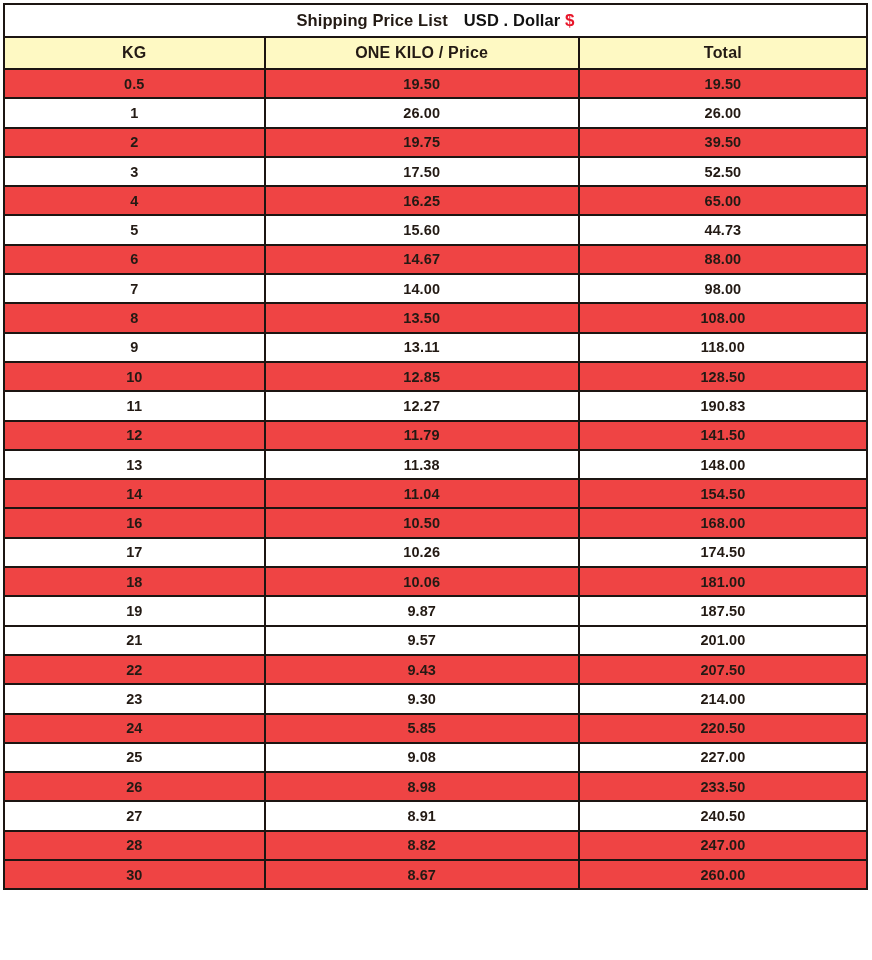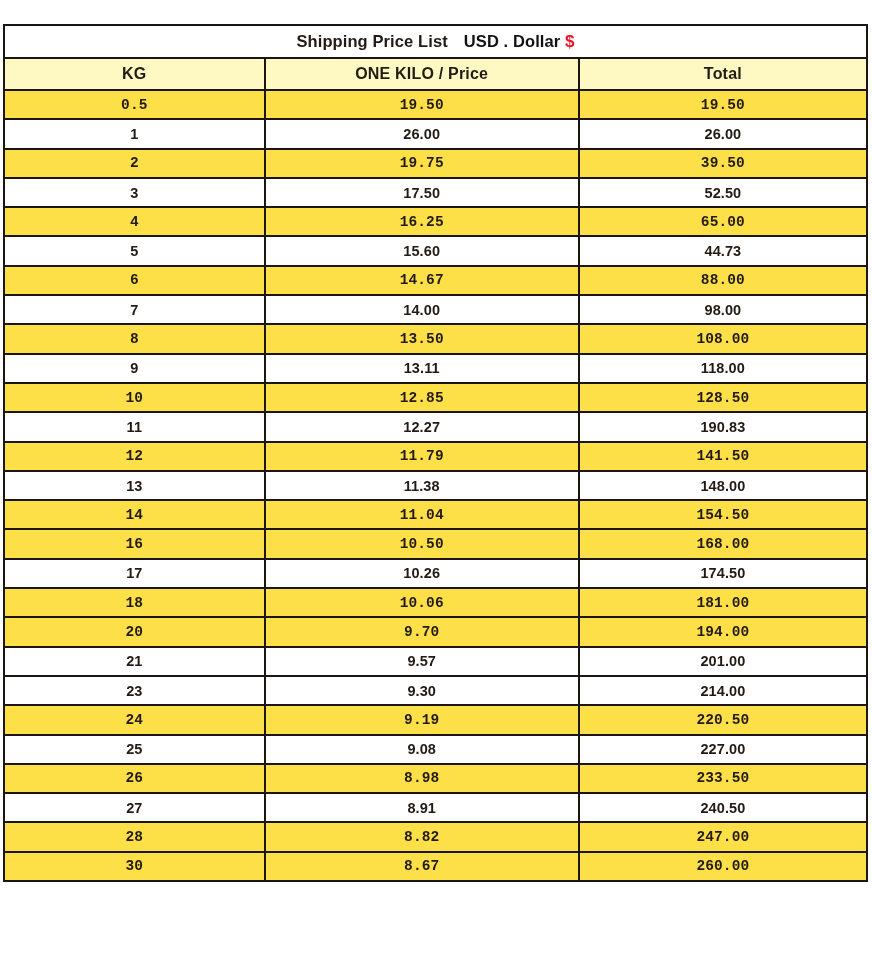--- a/index.html
+++ b/index.html
@@ -13,21 +13,20 @@
     font-family: "Liberation Sans", sans-serif;
     overflow: hidden;
   }
 
   #sheet {
     width: 872px;
     height: 844px;
     box-sizing: border-box;
     padding: 3px 4px 2px 3px;
     background: #ffffff;
-    margin-top: 21px;
   }
 
   table.price-table {
     width: 100%;
     height: 100%;
     border-collapse: collapse;
     table-layout: fixed;
   }
 
   table.price-table td {
@@ -74,21 +73,21 @@
   }
 
   
   .data-row td {
     height: 27.3px;
     font-size: 14.5px;
     font-weight: bold;
     letter-spacing: 0.1px;
   }
   .data-row.odd td  { background: #ffffff; }
-  .data-row.even td { background: #fde047; font-family: Liberation Mono, monospace; }
+  .data-row.even td { background: #ef4444; }
 </style>
 </head>
 <body>
 
 <div id="sheet">
   <table class="price-table">
     <colgroup>
       <col class="c-kg">
       <col class="c-price">
       <col class="c-total">
@@ -191,38 +190,43 @@
       <tr class="data-row odd">
         <td>17</td>
         <td>10.26</td>
         <td>174.50</td>
       </tr>
       <tr class="data-row even">
         <td>18</td>
         <td>10.06</td>
         <td>181.00</td>
       </tr>
-      <tr class="data-row even">
-        <td>20</td>
-        <td>9.70</td>
-        <td>194.00</td>
+      <tr class="data-row odd">
+        <td>19</td>
+        <td>9.87</td>
+        <td>187.50</td>
       </tr>
       <tr class="data-row odd">
         <td>21</td>
         <td>9.57</td>
         <td>201.00</td>
       </tr>
+      <tr class="data-row even">
+        <td>22</td>
+        <td>9.43</td>
+        <td>207.50</td>
+      </tr>
       <tr class="data-row odd">
         <td>23</td>
         <td>9.30</td>
         <td>214.00</td>
       </tr>
       <tr class="data-row even">
         <td>24</td>
-        <td>9.19</td>
+        <td>5.85</td>
         <td>220.50</td>
       </tr>
       <tr class="data-row odd">
         <td>25</td>
         <td>9.08</td>
         <td>227.00</td>
       </tr>
       <tr class="data-row even">
         <td>26</td>
         <td>8.98</td>

